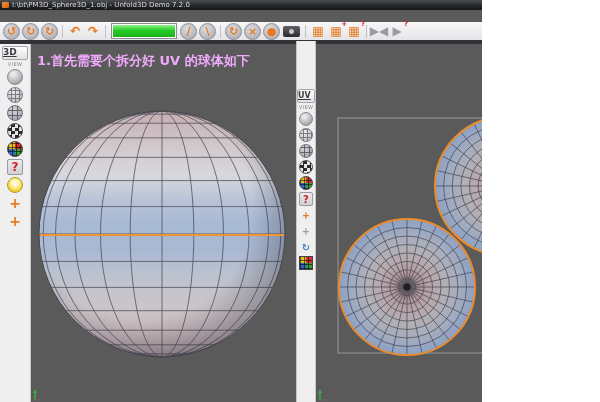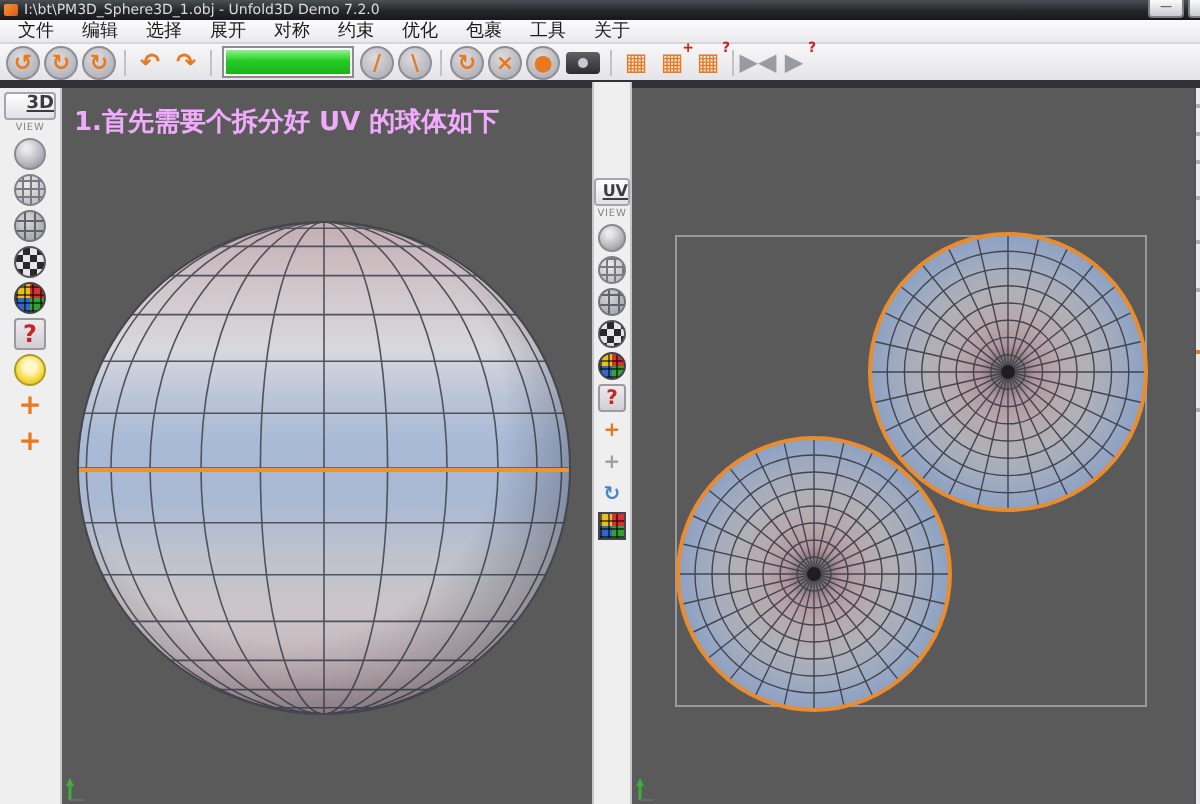--- a/index.html
+++ b/index.html
@@ -1,16 +1,16 @@
 <!DOCTYPE html>
 <html><head>
 <meta charset="utf-8">
 <style>
   html,body{margin:0;padding:0;}
-  .app{position:relative;width:600px;height:402px;overflow:hidden;
+  .app{position:relative;width:482px;height:402px;overflow:hidden;
        font-family:"DejaVu Sans","Liberation Sans",sans-serif;background:#5a5a5a;}
 
   
   .titlebar{position:absolute;left:0;top:0;width:600px;height:10px;
     background:linear-gradient(#4b4e54,#26272b 55%,#17181b);
     color:#dcdcdc;font-size:7px;line-height:10px;display:flex;align-items:center;}
   .appicon{width:7px;height:6px;margin:0 3px 0 2px;background:linear-gradient(135deg,#f2953a,#d85a10);
     border-radius:1px;flex:none;}
   .title{white-space:nowrap;overflow:hidden;}
   .winbtns{position:absolute;right:0;top:0;display:flex;}
@@ -40,21 +40,21 @@
   .tcam::before{content:"";width:5px;height:5px;border-radius:50%;background:#c8c8d0;}
   .tbadge{position:absolute;right:-2px;top:-3px;font-size:7px;font-weight:bold;color:#c22;}
 
   .darkstrip{position:absolute;left:0;top:40px;width:600px;height:4px;background:#323236;}
 
   
   .side{position:absolute;background:#efefef;border-right:1px solid #c6c6c8;box-sizing:border-box;}
   .side3d{left:0;top:44px;width:31px;height:358px;}
   .sideuv{left:296px;top:41px;width:20px;height:361px;border-left:1px solid #c6c6c8;}
   .tab{margin:2px auto 1px;background:linear-gradient(#ffffff,#e1e1e5);
-    border:1px solid #a6a6aa;border-radius:2px;font-weight:bold;text-align:right;color:#3c3c40;text-decoration:underline;}
+    border:1px solid #a6a6aa;border-radius:2px;font-weight:bold;text-align:left;color:#3c3c40;text-decoration:underline;}
   .side3d .tab{width:24px;height:12px;font-size:9px;line-height:11px;}
   .sideuv .tab{width:16px;height:12px;font-size:8px;line-height:11px;margin-top:48px;}
   .viewlbl{font-size:5px;color:#85858a;text-align:center;letter-spacing:.4px;margin:1px 0 2px;}
   .icolist{display:flex;flex-direction:column;align-items:center;gap:2px;}
   .sic{width:16px;height:16px;display:flex;align-items:center;justify-content:center;
     font-size:12px;font-weight:bold;box-sizing:border-box;flex:none;}
   .sideuv .sic{width:14px;height:14px;font-size:10px;}
 
   .icon-sphere-solid{background:radial-gradient(circle at 38% 30%,#eaeaec 12%,#b7b7bd 58%,#84848c);
     border:1px solid #8a8a90;border-radius:50%;}
@@ -104,32 +104,20 @@
 
   <div class="titlebar">
     <span class="appicon"></span>
     <span class="title">I:\bt\PM3D_Sphere3D_1.obj - Unfold3D Demo 7.2.0</span>
     <span class="winbtns">
       <span class="winbtn">—</span>
       <span class="winbtn partial"></span>
     </span>
   </div>
 
-  <div class="menubar">
-      <span class="menu-item">文件</span>
-      <span class="menu-item">编辑</span>
-      <span class="menu-item">选择</span>
-      <span class="menu-item">展开</span>
-      <span class="menu-item">对称</span>
-      <span class="menu-item">约束</span>
-      <span class="menu-item">优化</span>
-      <span class="menu-item">包裹</span>
-      <span class="menu-item">工具</span>
-      <span class="menu-item">关于</span>
-    </div>
 
   <div class="toolbar">
       <span class="tbtn circ">
         <span style="color: rgb(232, 121, 31);">↺</span>
       </span>
       <span class="tbtn circ">
         <span style="color: rgb(232, 121, 31);">↻</span>
       </span>
       <span class="tbtn circ">
         <span style="color: rgb(232, 121, 31);">↻</span>

